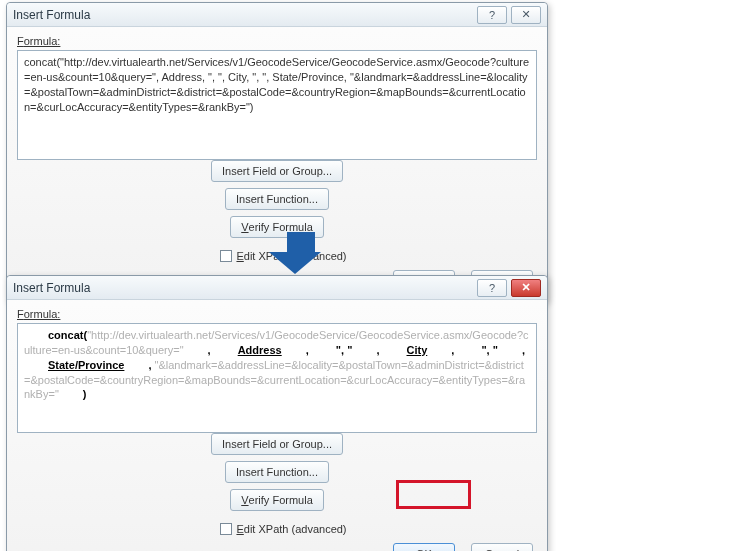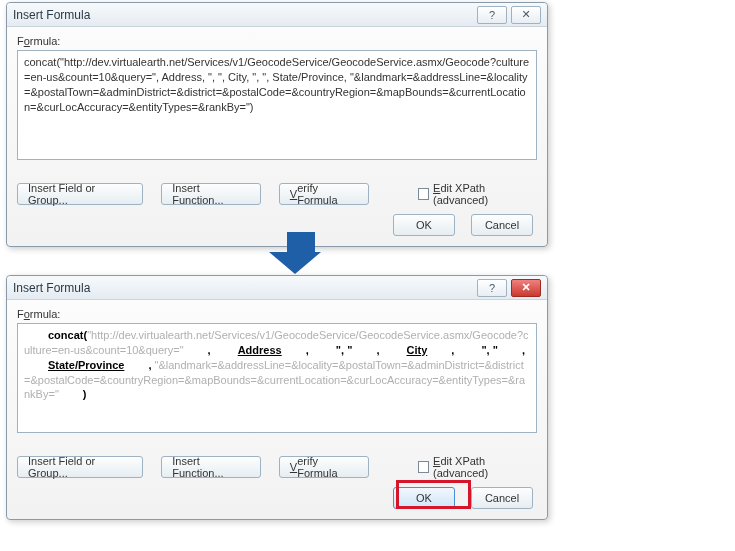--- a/index.html
+++ b/index.html
@@ -30,38 +30,38 @@
     background: linear-gradient(#fff,#e8eef3);
     display:flex;align-items:center;justify-content:center;
     color:#4a5a68; font-size:11px;
   }
   .winbtn.close-red {
     background: linear-gradient(#f08080,#c93a2e);
     border-color:#a02a22; color:#fff; font-weight:bold;
   }
 
   .body { padding: 8px 10px 10px; }
-  .lbl { color:#333; margin-bottom:3px; }
+  .lbl { color:#333; margin-bottom:3px;text-decoration:underline; }
   .lbl .u { text-decoration: underline; }
 
   .formula-box {
     width: 100%; height: 110px;
     border: 1px solid #9fb2c2;
     background: #fff;
     padding: 4px 6px;
     font-size: 11px; line-height: 1.35;
     color:#333;
     overflow:hidden;
     word-break: break-all;
   }
   .formula-box.rich .bold { font-weight: bold; color:#000;margin-left:24px; }
   .formula-box.rich .grey { color:#b0b0b0; }
   .formula-box.rich .underline { text-decoration: underline; text-align: center; }
 
-  .row-btns { margin-top: 22px; display:flex; align-items:center; gap:18px; }
+  .row-btns { margin-top: 0; display:flex; align-items:center; gap:6px;flex-direction:column; }
   .push { flex:1; }
 
   .btn {
     height: 22px;
     padding: 0 10px;
     border: 1px solid #9fb2c2;
     border-radius: 3px;
     background: linear-gradient(#fdfefe,#e6edf2);
     color:#333; font-size:11px;
     display:inline-flex; align-items:center; justify-content:center;

